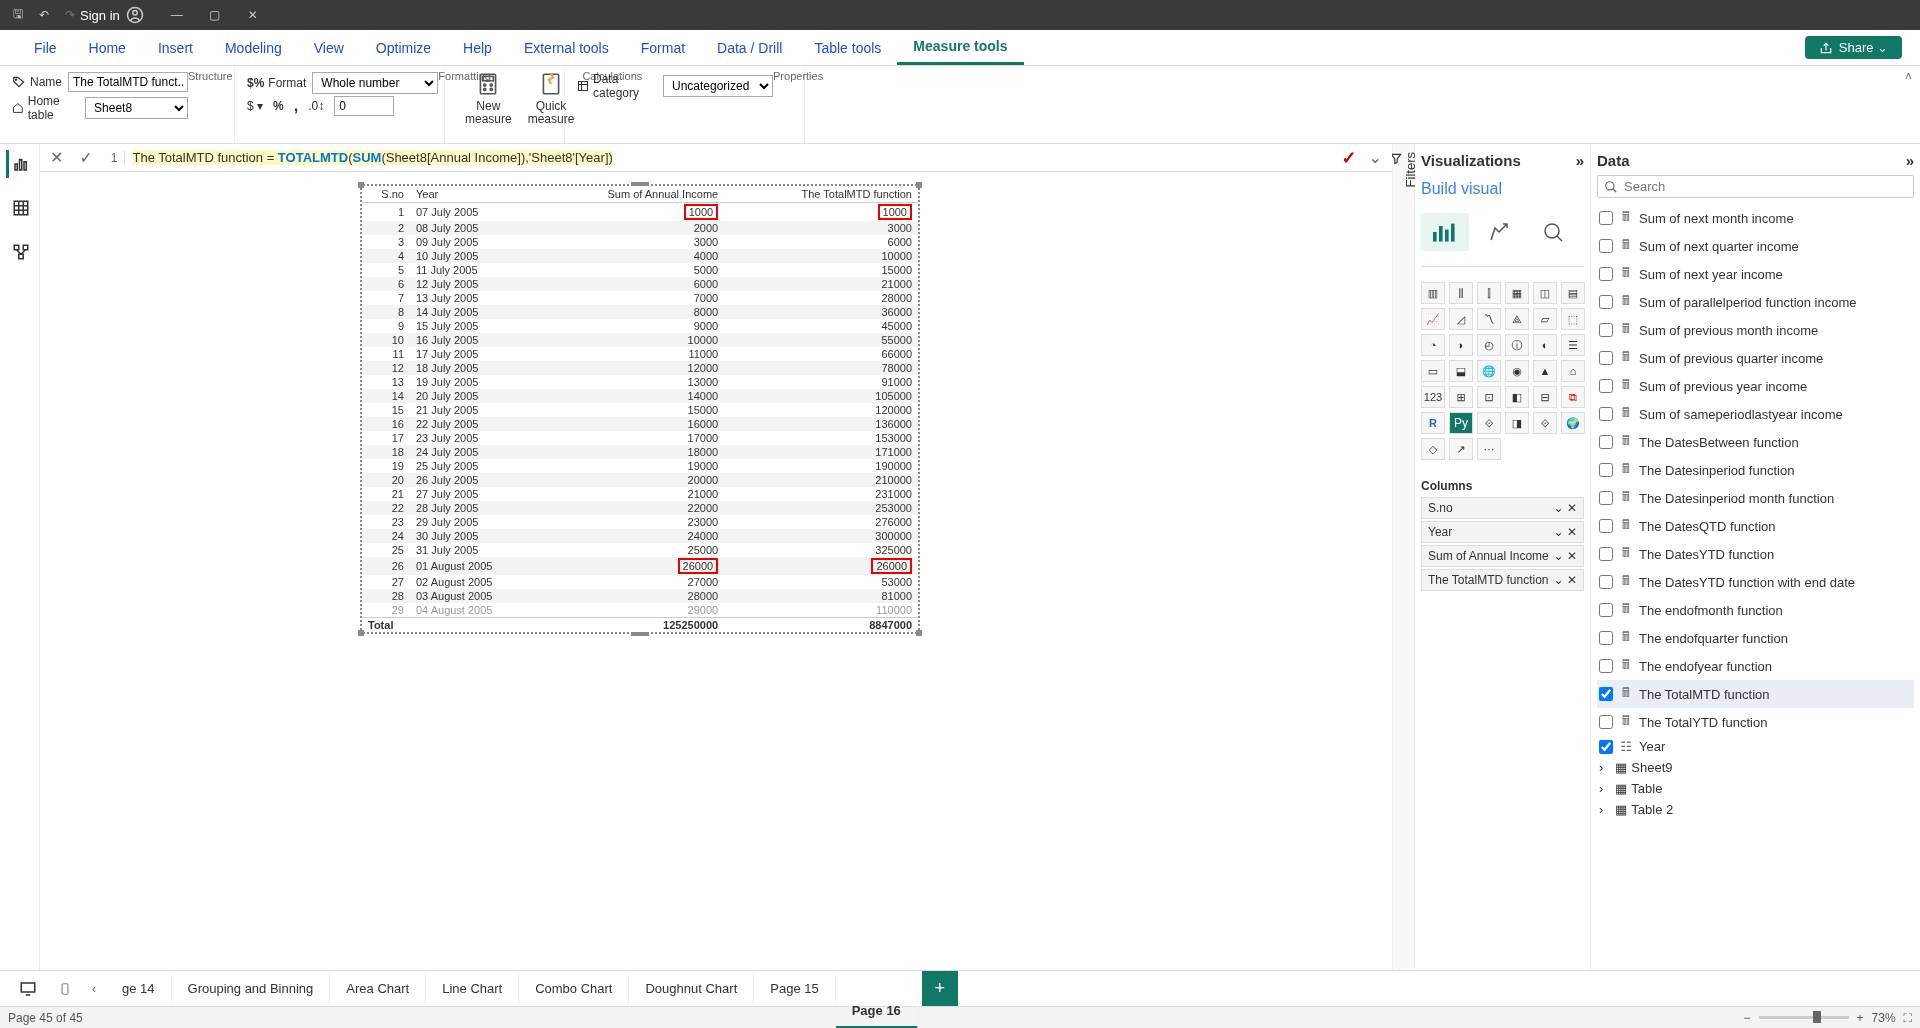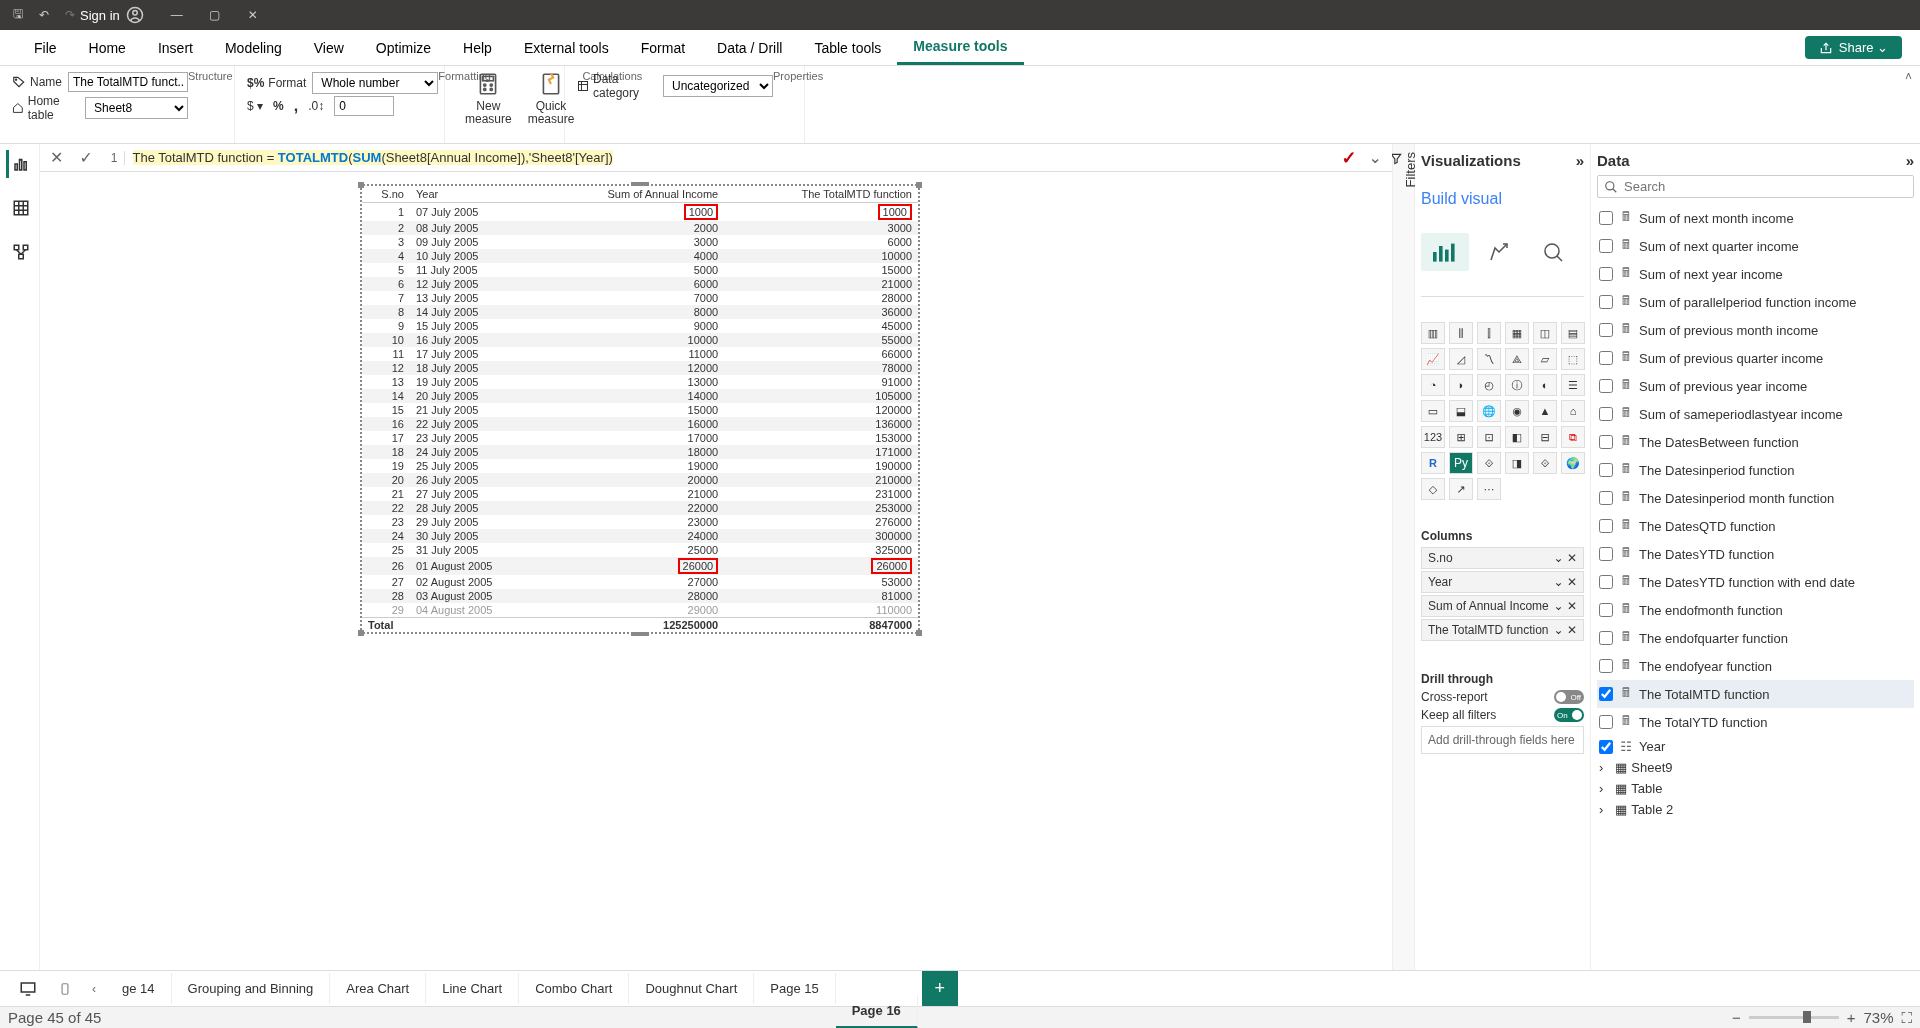--- a/index.html
+++ b/index.html
@@ -9,21 +9,21 @@
 .titlebar { background: #3b3a39; color: #fff; height: 30px; display: flex; align-items: center; padding: 0 8px; }
 .titlebar .left-tools { display: flex; gap: 6px; align-items: center; }
 .titlebar .icon-btn { width: 20px; height: 20px; display: flex; align-items: center; justify-content: center; color: #ccc; cursor: pointer; }
 .titlebar .center { flex: 1; text-align: center; font-size: 13px; }
 .titlebar .right-tools { display: flex; gap: 8px; align-items: center; }
 .titlebar .signin { font-size: 13px; margin-right: 10px; display:flex; align-items:center; gap:6px;}
 .win-btn { width: 30px; text-align: center; color: #ccc; }
 
 
 .ribbon-tabs { background: #fff; height: 36px; display: flex; align-items: center; border-bottom: 1px solid #ddd; padding: 0 18px; position:relative;}
-.ribbon-tabs .tab { padding: 8px 16px; font-size: 14px; color: #000000; cursor:pointer; }
+.ribbon-tabs .tab { padding: 8px 16px; font-size: 14px; color: #1d4ed8; cursor:pointer; }
 .ribbon-tabs .tab.active { color: #117865; border-bottom: 3px solid #117865; font-weight:600;}
 .ribbon-tabs .share-btn { margin-left:auto; background:#117865; color:#fff; padding:4px 14px; border-radius:4px; display:flex; align-items:center; gap:6px; font-size:13px;}
 
 
 .ribbon { background:#fff; height:78px; display:flex; border-bottom:1px solid #ddd; position:relative;}
 .ribbon-group { border-right:1px solid #eee; padding:4px 12px; display:flex; justify-content:space-between;}
 .ribbon-group-title { text-align:center; font-size:11px; color:#666; }
 .rg-row { display:flex; align-items:center; gap:6px; margin:2px 0;}
 .rg-label { font-size:12px; color:#333; display:flex; align-items:center; gap:4px;}
 .rg-input { border:1px solid #aaa; padding:2px 4px; font-size:12px; background:#fff;}
@@ -60,21 +60,21 @@
 .tbl .total-row td:first-child { text-align:left;}
 .red-box { border:2px solid #e00; padding:0 3px; display:inline-block;}
 .handle { position:absolute; width:6px; height:6px; background:#888;}
 .hzbar { position:absolute; width:18px; height:4px; background:#888;}
 
 
 .filters-pane { width:22px; background:#f8f8f8; border-left:1px solid #eee; display:flex; align-items:flex-start; justify-content:center; padding-top:8px;}
 .filters-pane .rot { writing-mode:vertical-rl; transform:rotate(180deg); font-size:13px; color:#333; padding-top:6px;}
 
 
-.viz-pane { width:176px; background:#fff; border-left:1px solid #eee; padding:8px 6px; display:flex; flex-direction:column; gap:21px;}
+.viz-pane { width:176px; background:#fff; border-left:1px solid #eee; padding:8px 6px; display:flex; flex-direction:column; gap:11px;}
 .pane-head { display:flex; align-items:center; justify-content:space-between; font-weight:600; font-size:15px; color:#333;}
 .pane-sub { font-size:16px; color:#3b82f6;}
 .viz-icons-row { display:flex; gap:6px; margin:4px 0;}
 .viz-mode { width:48px; height:38px; border:1px solid transparent; display:flex; align-items:center; justify-content:center; border-radius:2px;}
 .viz-mode.active { background:#e8f4f1; }
 .viz-grid { display:grid; grid-template-columns:repeat(6,24px); gap:4px; margin-top:4px;}
 .viz-grid .vg { width:24px; height:22px; background:#f6f6f6; border:1px solid #ddd; display:flex; align-items:center; justify-content:center; font-size:11px; color:#333;}
 .field-well { margin-top:8px;}
 .field-well h4 { font-size:12px; font-weight:600; margin-bottom:4px;}
 .well-item { background:#f3f3f3; border:1px solid #ddd; padding:3px 6px; font-size:12px; display:flex; justify-content:space-between; align-items:center; margin-bottom:2px;}
@@ -100,21 +100,21 @@
 .tree-item .caret { width:12px;}
 
 
 .page-tabs { height:36px; border-top:1px solid #ddd; display:flex; align-items:center; background:#fff; padding:0 8px;}
 .pt-btn { padding:0 10px; color:#666;}
 .pt-tab { padding:8px 16px; font-size:13px; border-right:1px solid #eee; color:#333;}
 .pt-tab.active { border-bottom:3px solid #117865; font-weight:600;margin-top:46px;}
 .pt-add { width:36px; height:100%; background:#117865; color:#fff; display:flex; align-items:center; justify-content:center; font-size:18px; margin-left:4px;}
 
 
-.status-bar { height:22px; background:#f3f3f3; border-top:1px solid #ddd; display:flex; align-items:center; padding:0 8px; font-size:15px; color:#555; justify-content:space-between;}
+.status-bar { height:22px; background:#f3f3f3; border-top:1px solid #ddd; display:flex; align-items:center; padding:0 8px; font-size:12px; color:#555; justify-content:space-between;}
 .status-right { display:flex; align-items:center; gap:8px;}
 .zoom-track { width:90px; height:3px; background:#ccc; position:relative;}
 .zoom-track .zthumb { position:absolute; width:8px; height:12px; background:#666; top:-5px; left:60%;}
 svg { display:block;}
 </style>
 </head>
 <body>
 
 <div class="titlebar">
   <div class="left-tools">
@@ -593,38 +593,20 @@
             <span>Sum of Annual Income</span>
             <span>⌄ ✕</span>
           </div>
           <div class="well-item">
             <span>The TotalMTD function</span>
             <span>⌄ ✕</span>
           </div>
         </div>
     </div>
 
-    <div class="field-well">
-      <h4>Drill through</h4>
-      <div class="drill-row">
-        <span>Cross-report</span>
-        <span class="toggle off">
-            <span>Off</span>
-            <span class="knob"></span>
-          </span>
-      </div>
-      <div class="drill-row">
-        <span>Keep all filters</span>
-        <span class="toggle on">
-            <span>On</span>
-            <span class="knob"></span>
-          </span>
-      </div>
-      <div class="drill-add">Add drill-through fields here</div>
-    </div>
   </div>
 
   <div class="data-pane">
     <div class="pane-head">
       <span>Data</span>
       <span>»</span>
     </div>
     <div class="search-box">
       <span>
         <svg width="14" height="14" viewBox="0 0 24 24" fill="none" stroke="#666" stroke-width="2">

